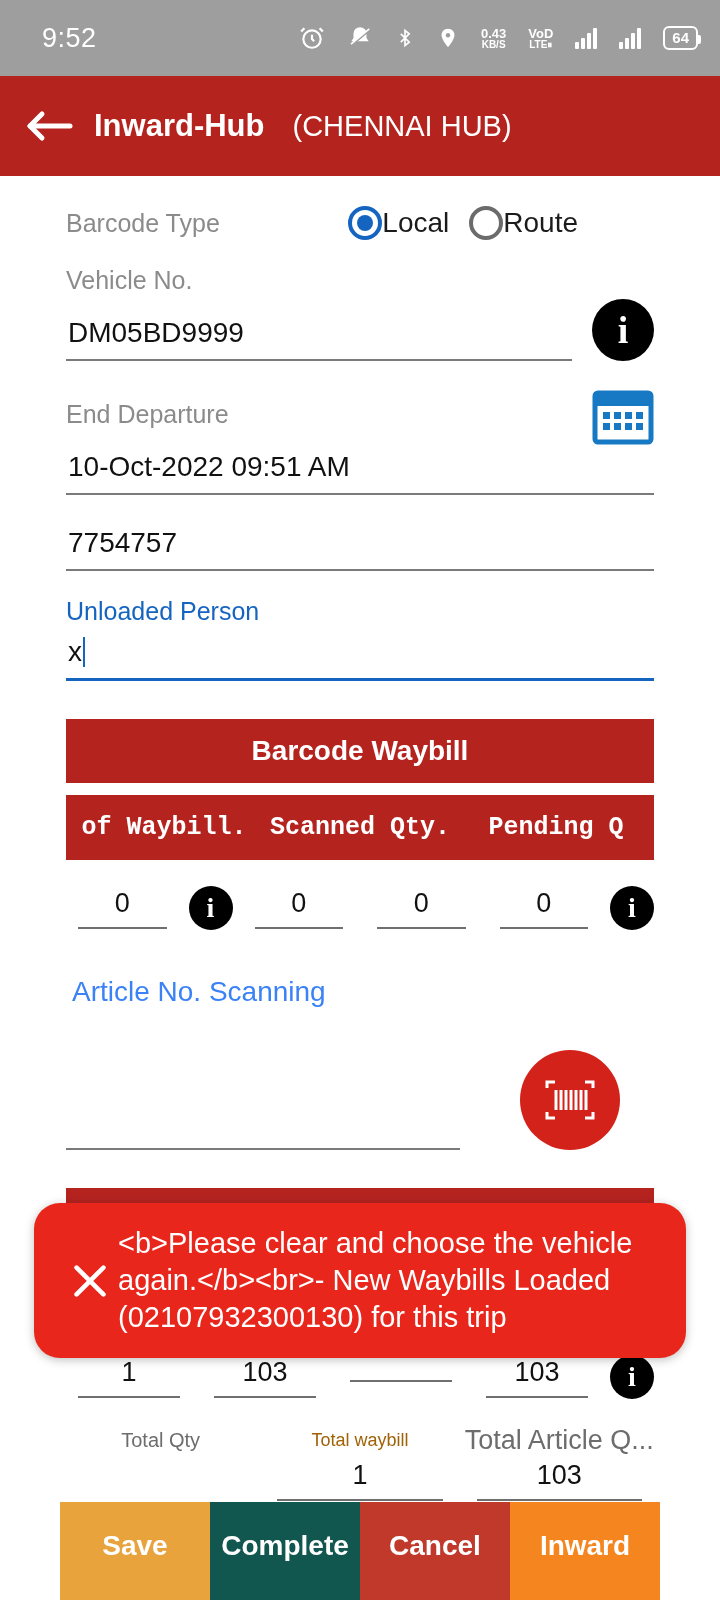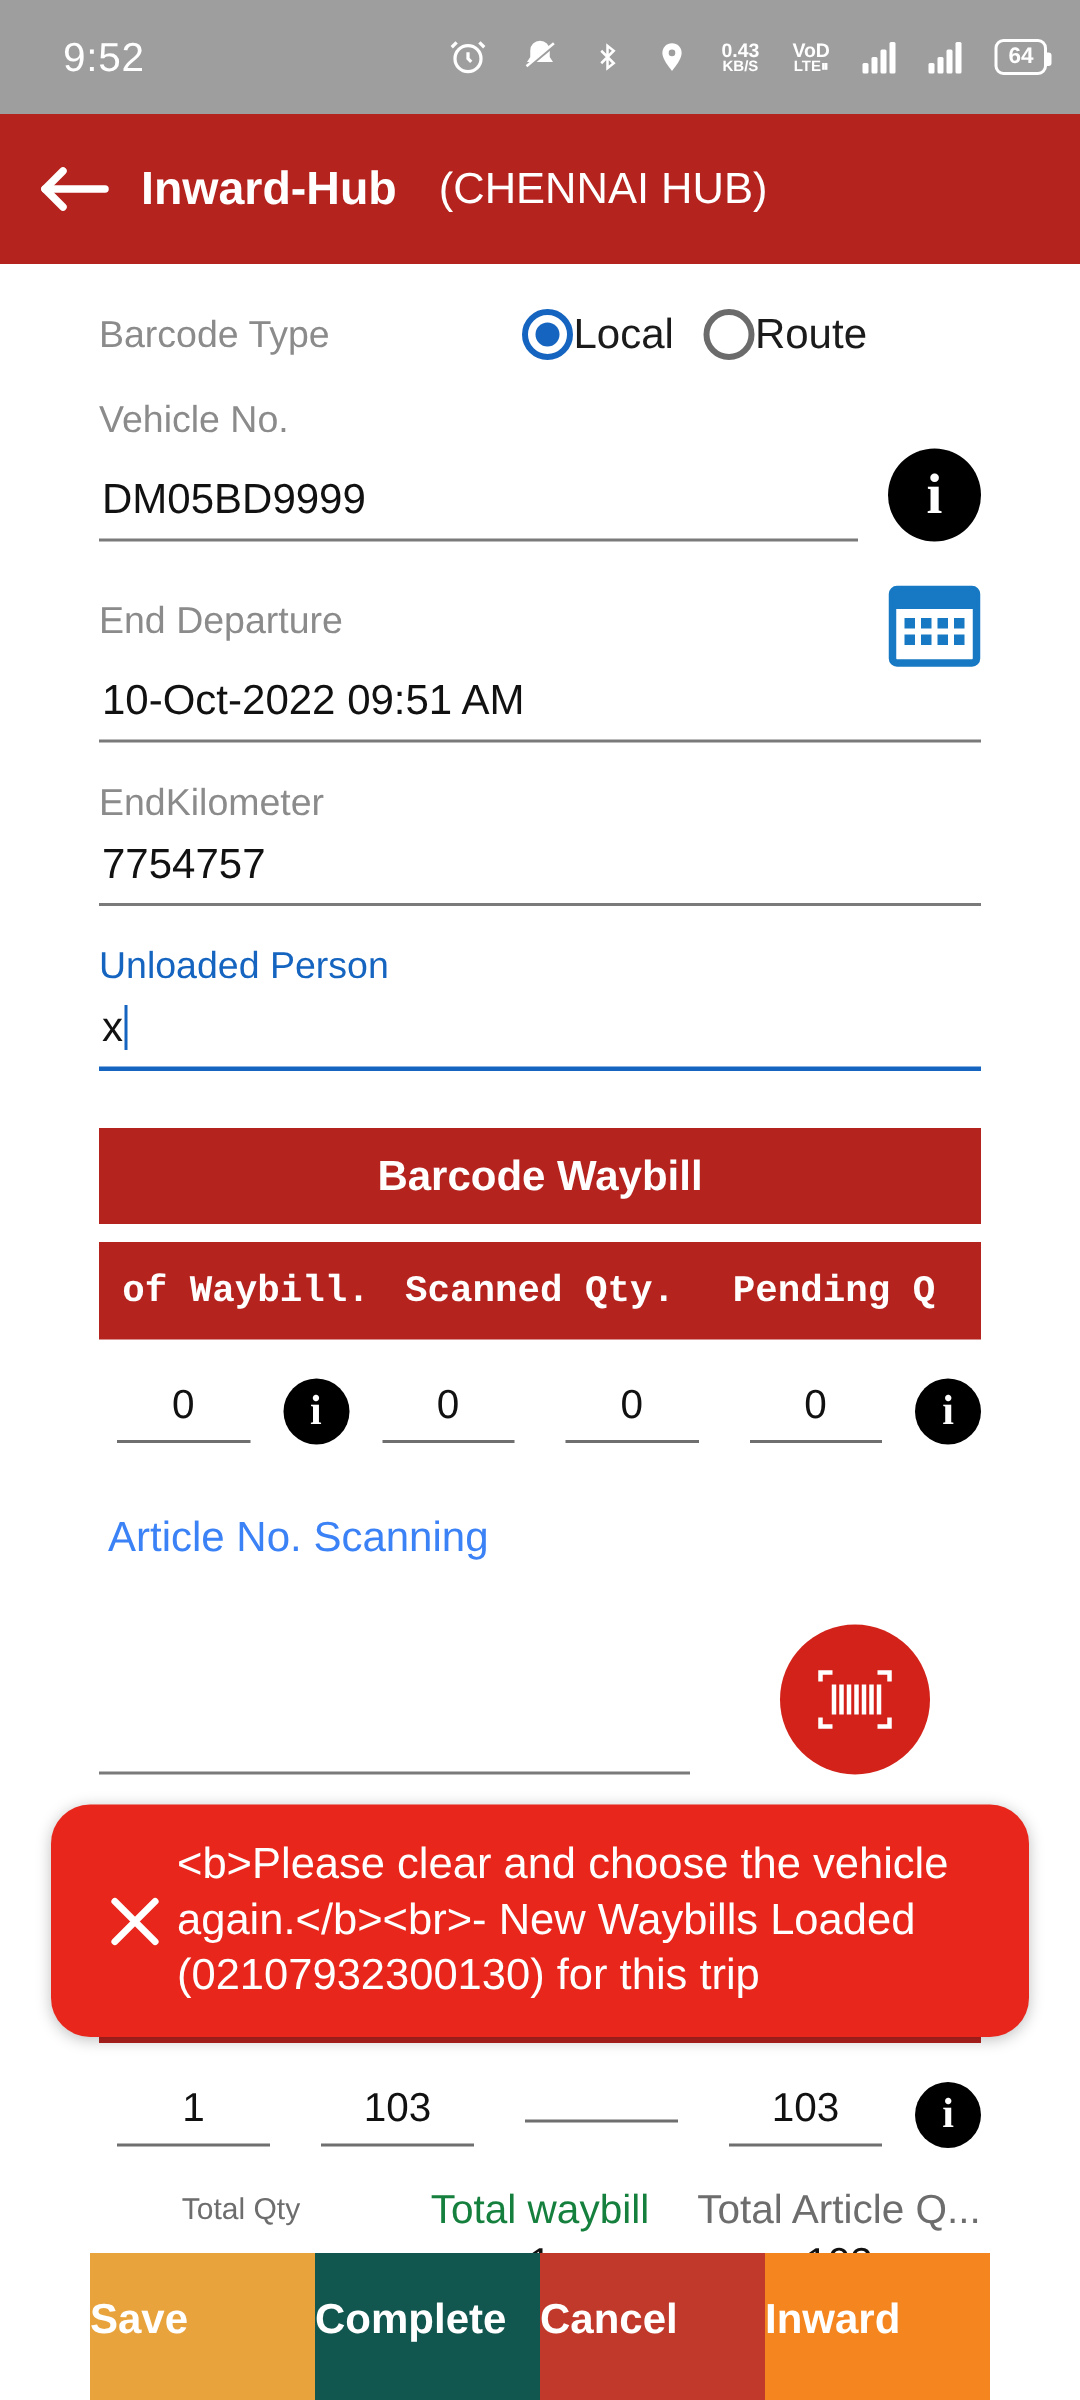--- a/index.html
+++ b/index.html
@@ -120,21 +120,21 @@
   }
   .toast .x { width:56px; flex:0 0 auto; display:flex; align-items:center; justify-content:center;}
   .toast .msg { font-size: 29px; line-height: 1.28; }
 
   
   .btnbar {
     position:absolute; left:0; right:0; bottom:0;
     display:flex; padding: 0 60px;
   }
   .btn {
-    flex:1; text-align:left; color:#fff; font-size:28px; font-weight:bold;
+    flex:1; text-align:center; color:#fff; font-size:28px; font-weight:bold;
     padding: 28px 0 38px 0;
     margin-top: 48px;
   }
   .btn.save { background:#e8a33d; }
   .btn.complete { background:#12574f; }
   .btn.cancel { background:#c0392b; }
   .btn.inward { background:#f5861f; }
 </style>
 </head>
 <body>
@@ -248,21 +248,20 @@
               <rect x="33" y="36" width="7" height="7"></rect>
                 <rect x="44" y="36" width="7" height="7"></rect>
             </g>
           </svg>
         </span>
       </div>
       <div class="fline">10-Oct-2022 09:51 AM</div>
     </div>
 
     <div class="field">
-      <div class="flabel">EndKilometer</div>
       <div class="fline">7754757</div>
     </div>
 
     <div class="field">
       <div class="flabel blue">Unloaded Person</div>
       <div class="fline active"><span>x</span><span class="caret"></span></div>
     </div>
 
     <div class="section">
       <div class="sec-title">Barcode Waybill</div>
@@ -325,21 +324,21 @@
         <div class="cell">
             <div class="val">103</div>
           </div>
         <div class="info-badge sm">i</div>
       </div>
       <div class="sec-row">
         <div class="cell">
             <div style="font-size:20px;color:#6d6d6d">Total Qty</div>
           </div>
         <div class="cell">
-            <div style="font-size:27px;color:#15803d">Total waybill</div>
+            <div style="font-size:18px;color:#a16207">Total waybill</div>
           </div>
         <div class="cell">
             <div style="font-size:27px;color:#6d6d6d">Total Article Q...</div>
           </div>
       </div>
       <div class="sec-row" style="padding-top:4px">
         <div class="cell">
             <div style="font-size:27px"></div>
           </div>
         <div class="cell">

